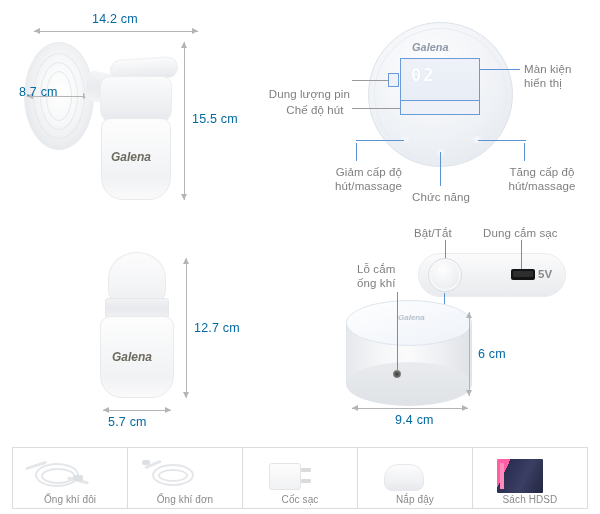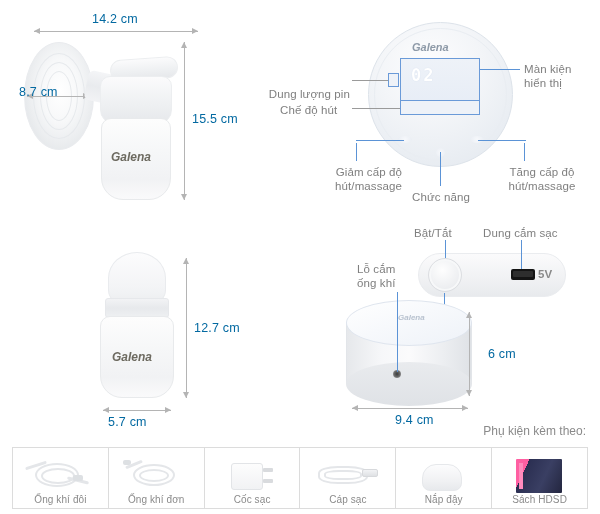--- a/index.html
+++ b/index.html
@@ -301,21 +301,21 @@
     <div class="battBox" style="left:388px; top:73px; width:11px; height:14px;"></div>
 
     <div class="touchDot" style="left:398px; top:136px; width:14px; height:7px;"></div>
     <div class="touchDot" style="left:470px; top:136px; width:14px; height:7px;"></div>
     <div class="touchDot" style="left:436px; top:148px; width:9px; height:9px;"></div>
 
     <div class="leadG h" style="left:352px; top:80px; width:36px;"></div>
     <div class="lbl" style="left:264px; top:87px; text-align:right; width:86px;">Dung lượng pin</div>
 
     <div class="leadG h" style="left:352px; top:108px; width:48px;"></div>
-    <div class="lbl" style="left:280px; top:103px; text-align:left; width:70px;">Chế độ hút</div>
+    <div class="lbl" style="left:280px; top:103px; text-align:center; width:70px;">Chế độ hút</div>
 
     <div class="leadB h" style="left:480px; top:69px; width:40px;"></div>
     <div class="lbl" style="left:524px; top:62px;">Màn kiện
 hiển thị</div>
 
     <div class="leadB v" style="left:356px; top:143px; height:18px;"></div>
     <div class="leadB h" style="left:356px; top:140px; width:48px;"></div>
     <div class="lbl" style="left:306px; top:165px; width:96px; text-align:right;">Giảm cấp độ
 hút/massage</div>
 
@@ -361,27 +361,26 @@
     <div class="motorBottom" style="left:346px; top:362px; width:126px; height:44px;"></div>
     <div class="motorTopFace" style="left:346px; top:300px; width:126px; height:46px;"></div>
     <div class="panelLogo" style="left:398px; top:313px; font-size:8px; color:#b8c2cf;">Galena</div>
     <div class="airHole" style="left:393px; top:370px; width:8px; height:8px;"></div>
 
     <div class="leadB v" style="left:397px; top:292px; height:80px;"></div>
     <div class="lbl" style="left:357px; top:262px;">Lỗ cắm
 ống khí</div>
 
     <div class="arrowV" style="left:469px; top:312px; height:84px;"></div>
-    <div class="dim" style="left:488px; top:347px;text-align:center;">6 cm</div>
+    <div class="dim" style="left:478px; top:347px;text-align:center;">6 cm</div>
 
     <div class="arrowH" style="left:352px; top:408px; width:116px;"></div>
     <div class="dim" style="left:395px; top:413px;">9.4 cm</div>
   </div>
 
-  <div class="accTitle">Phụ kiện kèm theo:</div>
 
   <div class="accBox">
 
     <div class="accCell">
       <div class="accArt">
         <div class="tubeLoop" style="left:22px; top:6px; width:44px; height:24px;"></div>
         <div class="tubeLoop" style="left:28px; top:11px; width:34px; height:16px;"></div>
         <div class="tubeLine" style="left:12px; top:7px; width:22px; height:3px; transform:rotate(-18deg);"></div>
         <div class="tubeLine" style="left:54px; top:22px; width:22px; height:3px; transform:rotate(14deg);"></div>
         <div class="tubeLine" style="left:60px; top:18px; width:10px; height:6px; background:#dde0e3; border-radius:2px;"></div>
@@ -401,28 +400,20 @@
 
     <div class="accCell">
       <div class="accArt">
         <div class="adapterBody" style="left:26px; top:6px; width:32px; height:27px;"></div>
         <div class="prong" style="left:58px; top:11px; width:10px; height:4px;"></div>
         <div class="prong" style="left:58px; top:22px; width:10px; height:4px;"></div>
       </div>
       <div class="accLbl">Cốc sạc</div>
     </div>
 
-    <div class="accCell">
-      <div class="accArt">
-        <div class="tubeLoop" style="left:18px; top:9px; width:50px; height:18px; border-radius:40%;"></div>
-        <div class="tubeLoop" style="left:24px; top:13px; width:38px; height:10px; border-radius:40%;"></div>
-        <div class="usbHead" style="left:62px; top:12px; width:16px; height:8px;"></div>
-      </div>
-      <div class="accLbl">Cáp sạc</div>
-    </div>
 
     <div class="accCell">
       <div class="accArt">
         <div class="capArt" style="left:26px; top:7px; width:40px; height:27px;"></div>
       </div>
       <div class="accLbl">Nắp đậy</div>
     </div>
 
     <div class="accCell">
       <div class="accArt">

